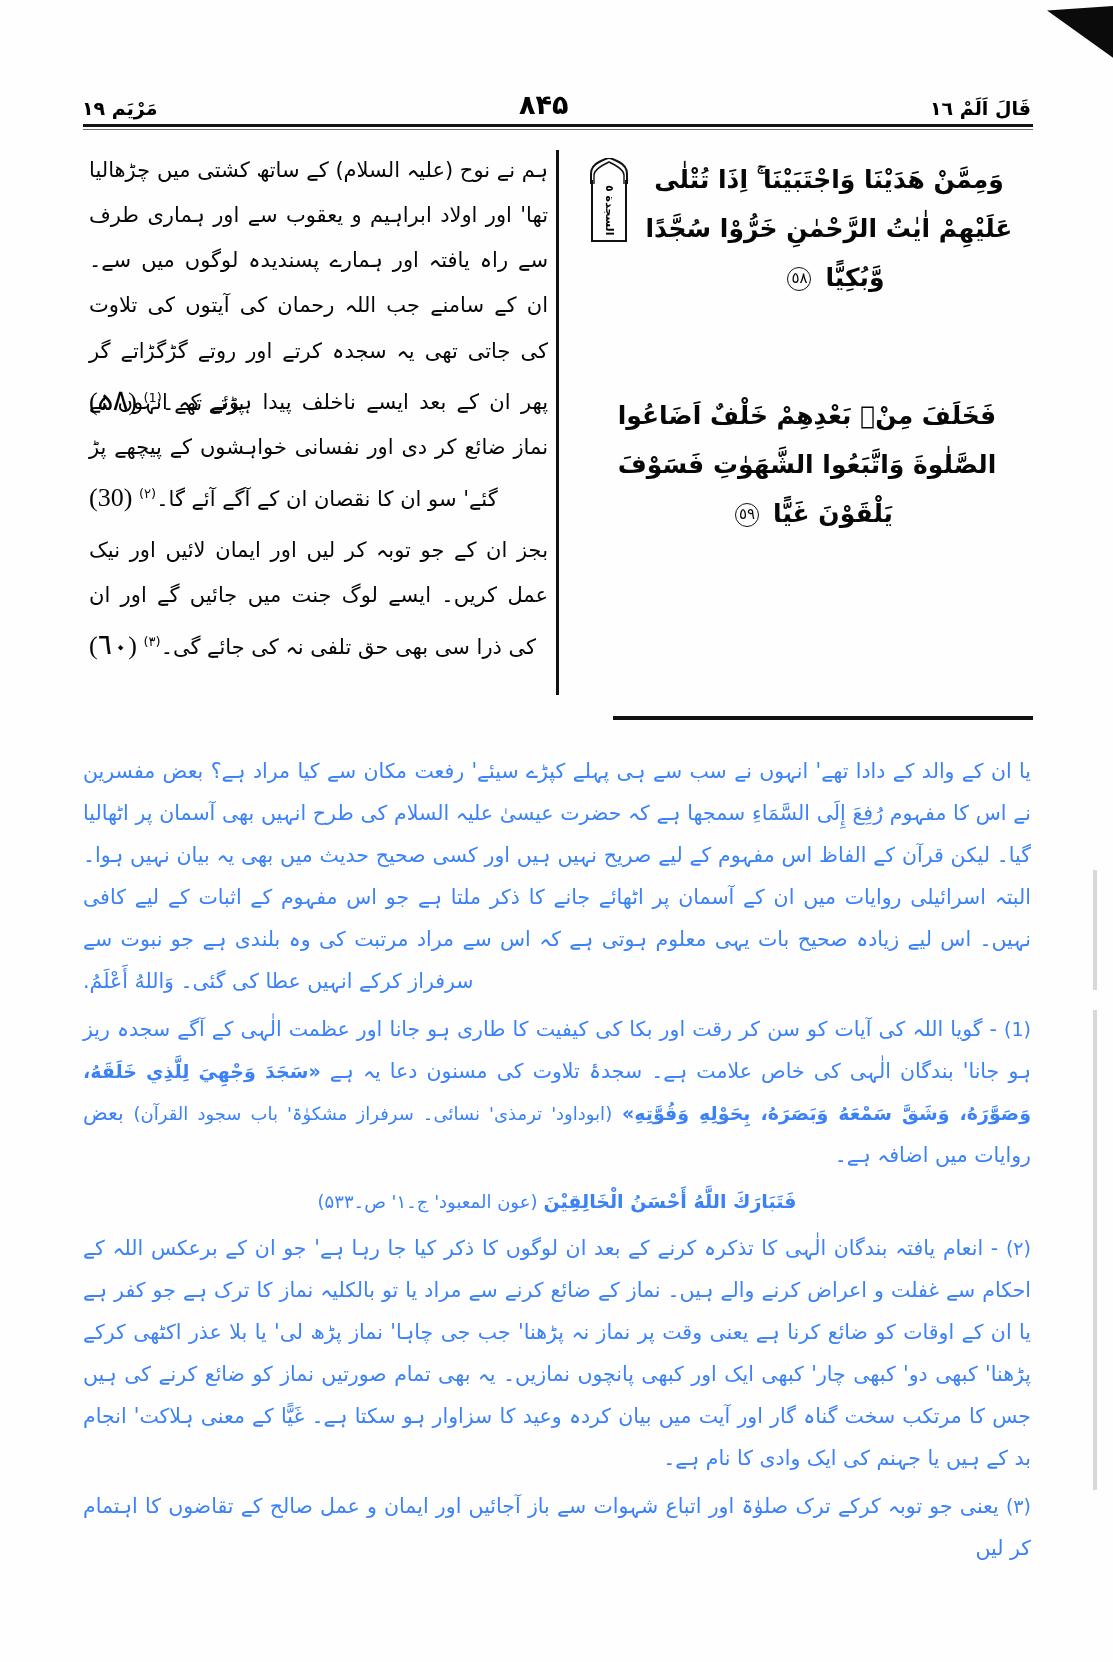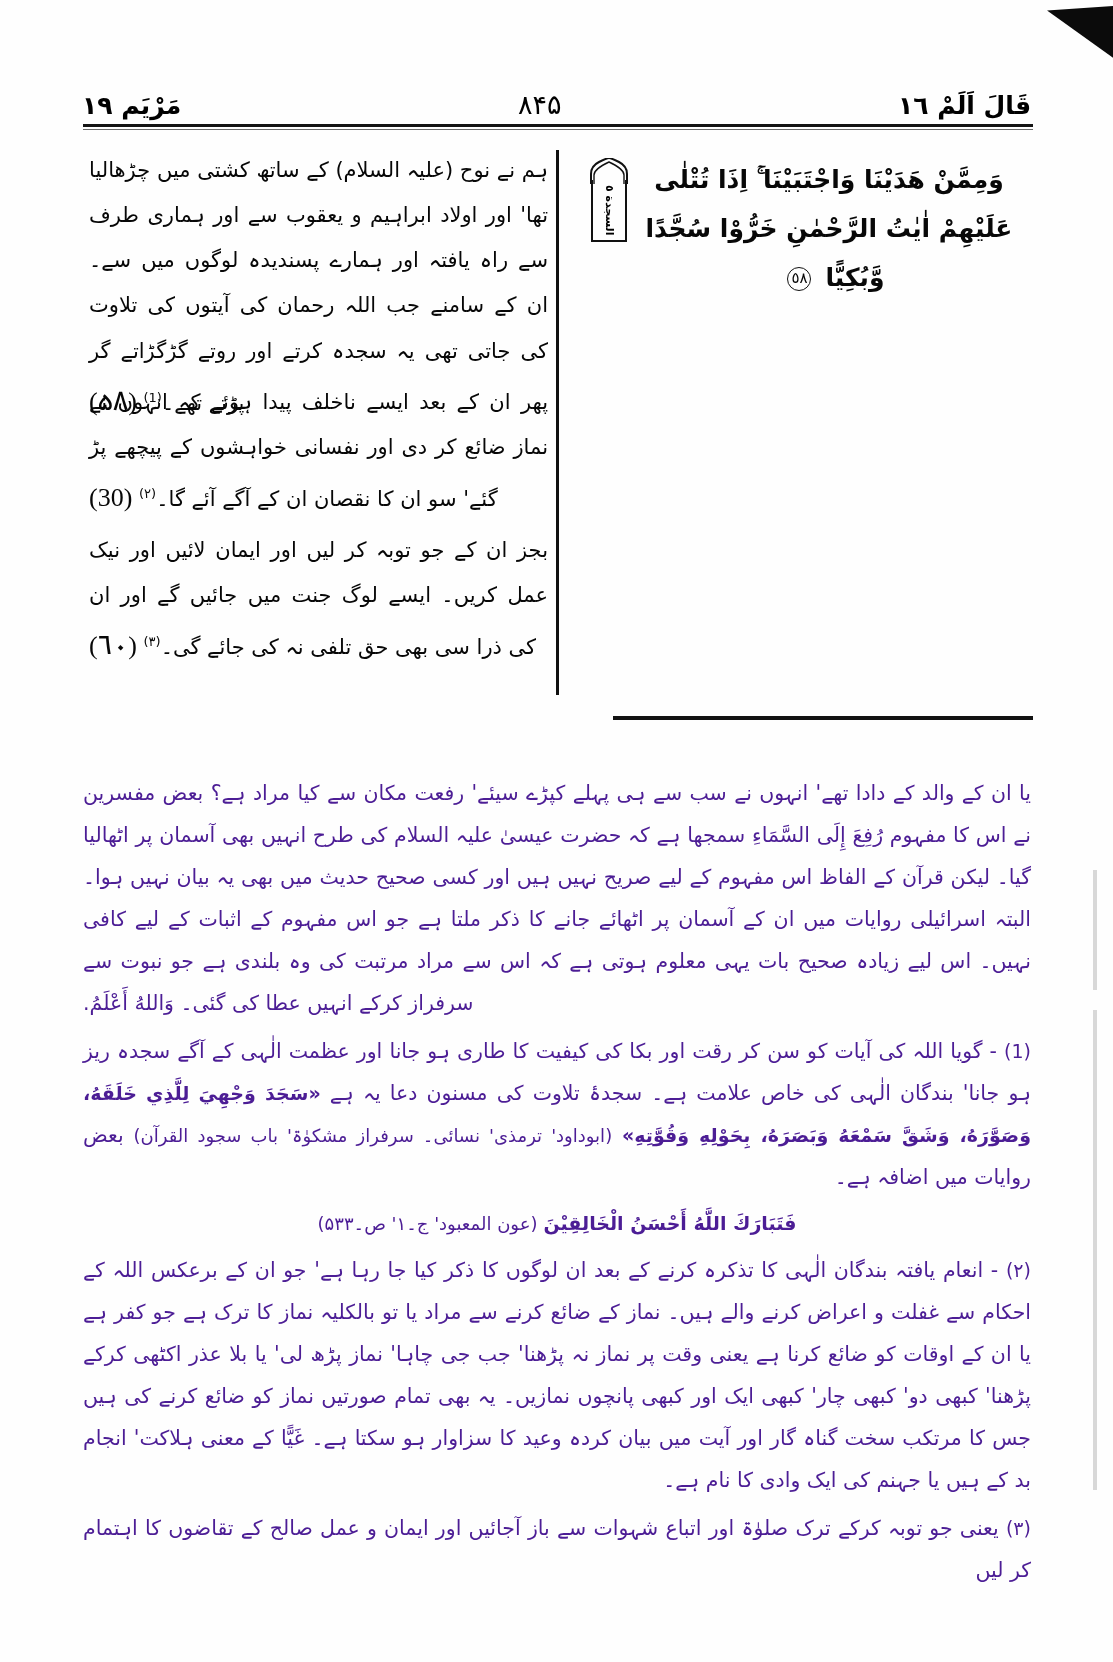--- a/index.html
+++ b/index.html
@@ -51,29 +51,29 @@
     right: 82px;
     left: 82px;
     height: 46px;
     display: flex;
     flex-direction: row;
     align-items: flex-end;
     justify-content: space-between;
   }
   .hdr-item {
     font-family: "DejaVu Sans", sans-serif;
-    font-size: 25px;
+    font-size: 19px;
     font-weight: bold;
     line-height: 1;
     white-space: nowrap;
     letter-spacing: 0.5px;
   }
   .hdr-page {
     font-size: 27px;
-    font-weight: normal;
+    font-weight: bold;
     letter-spacing: 1px;
   }
 
   .rule-top {
     position: absolute;
     top: 124px;
     right: 80px;
     width: 950px;
     height: 0;
     border-top: 3px solid #141414;
@@ -201,31 +201,31 @@
     top: 716px;
     right: 80px;
     width: 420px;
     height: 0;
     border-top: 4px solid #121212;
   }
 
   
   .commentary {
     position: absolute;
-    top: 772px;
+    top: 750px;
     right: 82px;
     width: 948px;
     direction: rtl;
     text-align: justify;
     text-align-last: right;
     font-family: "DejaVu Sans", sans-serif;
     font-size: 20.5px;
     line-height: 2.05;
     font-weight: 500;
-    color: #4c1d95;
+    color: #3b82f6;
   }
   .commentary p {
     margin: 0 0 6px 0;
   }
   .para-continued { text-align-last: left; }
   .fn-marker { font-size: 19px; }
   .arabic-inline {
     font-family: "DejaVu Sans", sans-serif;
     font-size: 19px;
     font-weight: 600;
@@ -272,20 +272,23 @@
         </svg>
         <div class="body">
           <span>السجدة ٥</span>
         </div>
       </div>
 
       <div class="ayah ayah-1">
         <span>وَمِمَّنْ هَدَيْنَا وَاجْتَبَيْنَا ۚ اِذَا تُتْلٰى عَلَيْهِمْ اٰيٰتُ الرَّحْمٰنِ خَرُّوْا سُجَّدًا وَّبُكِيًّا</span><span class="ayah-num">٥٨</span>
       </div>
 
+      <div class="ayah ayah-2">
+        <span>فَخَلَفَ مِنْۢ بَعْدِهِمْ خَلْفٌ اَضَاعُوا الصَّلٰوةَ وَاتَّبَعُوا الشَّهَوٰتِ فَسَوْفَ يَلْقَوْنَ غَيًّا</span><span class="ayah-num">٥٩</span>
+      </div>
 
     </div>
 
     <div class="col-divider"></div>
 
     <div class="col-urdu">
 
       <div class="urdu-block urdu-1">
         <span>ہم نے نوح (علیہ السلام) کے ساتھ کشتی میں چڑھالیا تھا' اور اولاد ابراہیم و یعقوب سے اور ہماری طرف سے راہ یافتہ اور ہمارے پسندیدہ لوگوں میں سے۔ ان کے سامنے جب اللہ رحمان کی آیتوں کی تلاوت کی جاتی تھی یہ سجدہ کرتے اور روتے گڑگڑاتے گر پڑتے تھے۔</span><sup class="fn">(1)</sup>
         <span class="vnum">(۵۸)</span>

